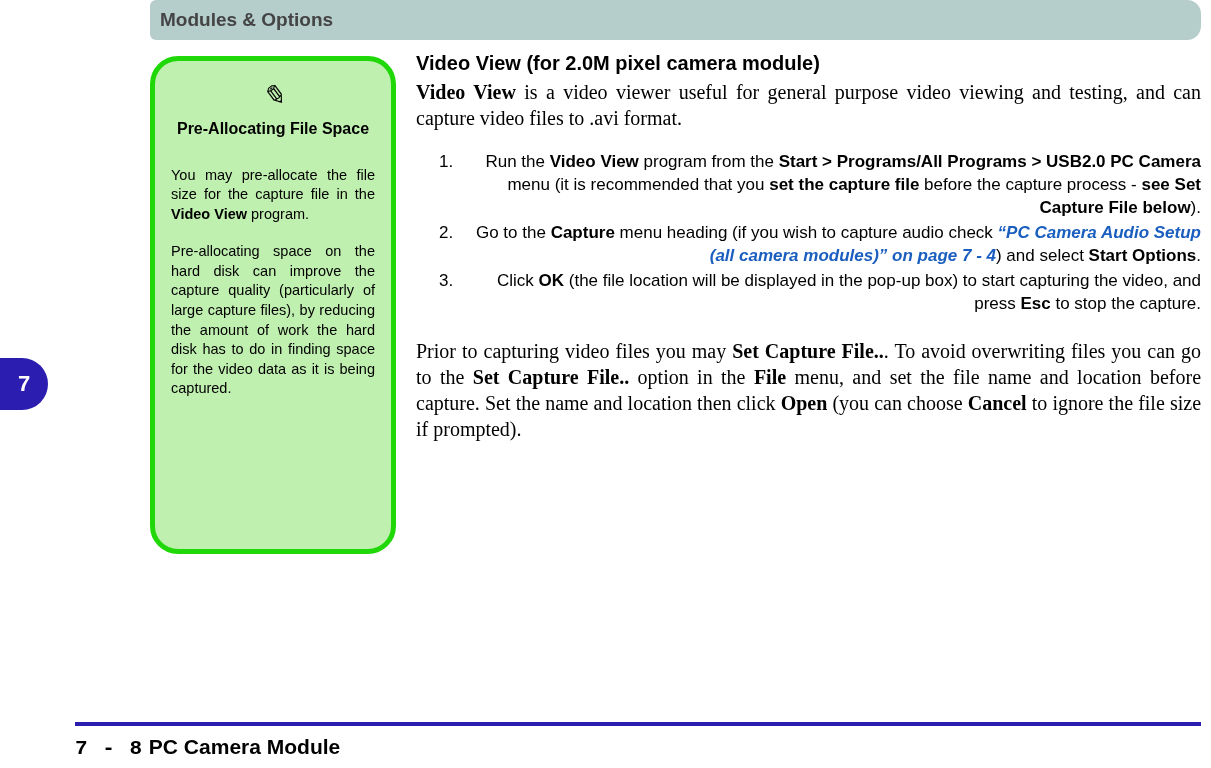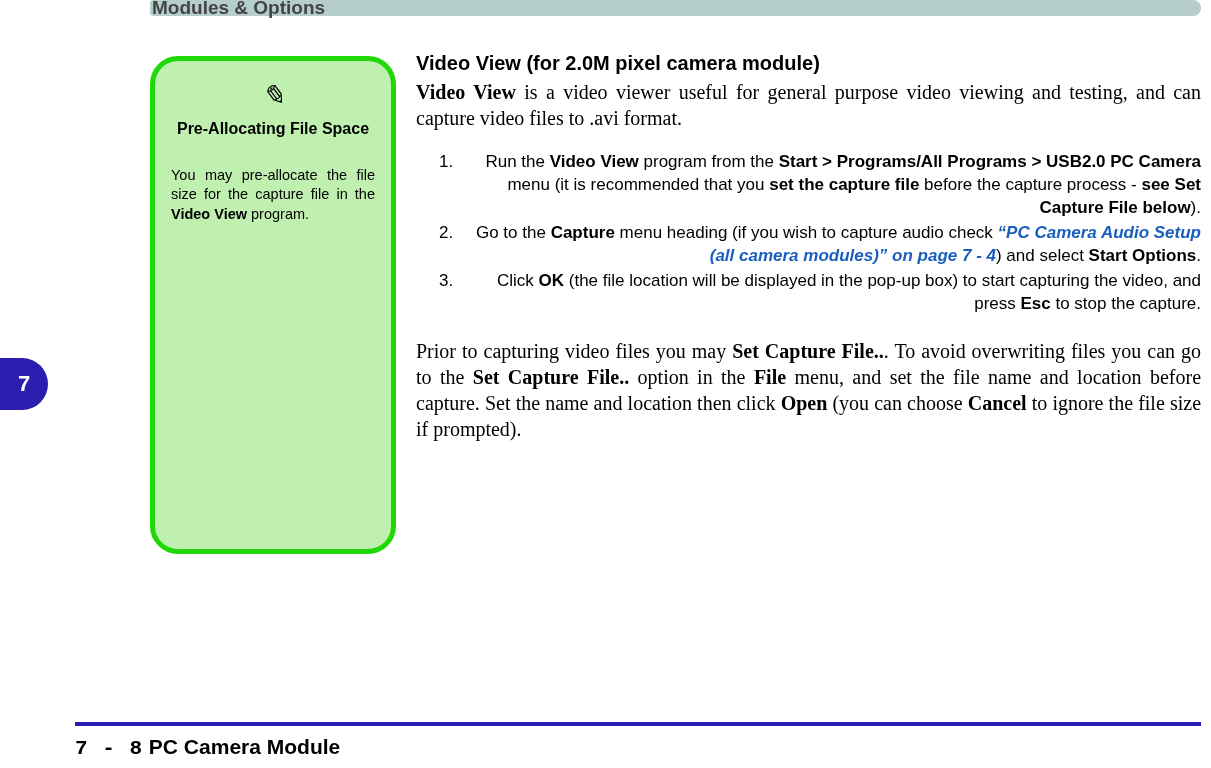--- a/index.html
+++ b/index.html
@@ -9,24 +9,24 @@
     width: 1211px;
     height: 768px;
     position: relative;
     overflow: hidden;
   }
   .header-bar {
     position: absolute;
     left: 150px;
     right: 10px;
     top: 0;
-    height: 16px;
+    height: 40px;
     background: #b5cdcb;
     border-radius: 6px 14px 14px 6px;
-    padding-left: 2px;
+    padding-left: 10px;
     display: flex;
     align-items: center;
   }
   .header-title {
     font-weight: bold;
     font-size: 19px;
     color: #444;
   }
   .chapter-tab {
     position: absolute;
@@ -130,20 +130,21 @@
 </div>
 
 <div class="chapter-tab">
   <span>7</span>
 </div>
 
 <div class="sidebar-box">
   <span class="sidebar-icon">✎</span>
   <div class="sidebar-heading">Pre-Allocating File Space</div>
   <p class="sidebar-para">You may pre-allocate the file size for the capture file in the <b>Video View</b> program.</p>
+  <p class="sidebar-para">Pre-allocating space on the hard disk can improve the capture quality (particularly of large capture files), by reducing the amount of work the hard disk has to do in finding space for the video data as it is being captured.</p>
 </div>
 
 <div class="main">
   <h2>Video View (for 2.0M pixel camera module)</h2>
   <p class="intro"><b>Video View</b> is a video viewer useful for general purpose video viewing and testing, and can capture video files to .avi format.</p>
 
   <ol>
     <li>Run the <b>Video View</b> program from the <b>Start &gt; Programs/All Programs &gt; USB2.0 PC Camera</b> menu (it is recommended that you <b>set the capture file</b> before the capture process - <b>see Set Capture File below</b>).</li>
     <li>Go to the <b>Capture</b> menu heading (if you wish to capture audio check <span class="xref">“PC Camera Audio Setup (all camera modules)” on page 7 - 4</span>) and select <b>Start Options</b>.</li>
     <li>Click <b>OK</b> (the file location will be displayed in the pop-up box) to start capturing the video, and press <b>Esc</b> to stop the capture.</li>

